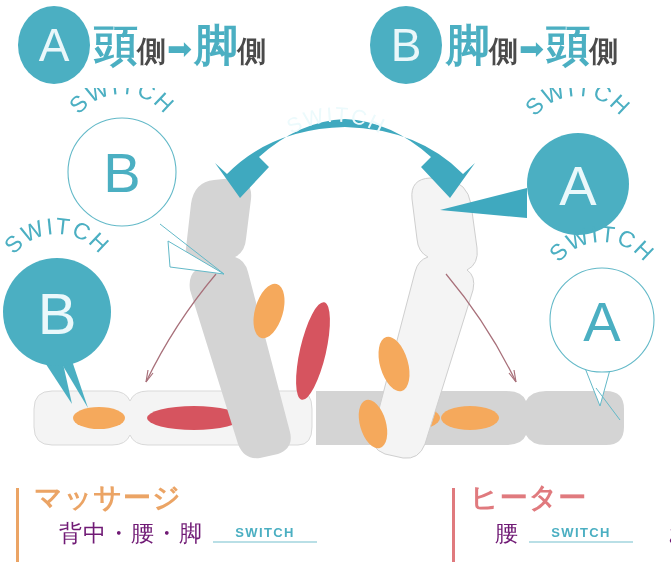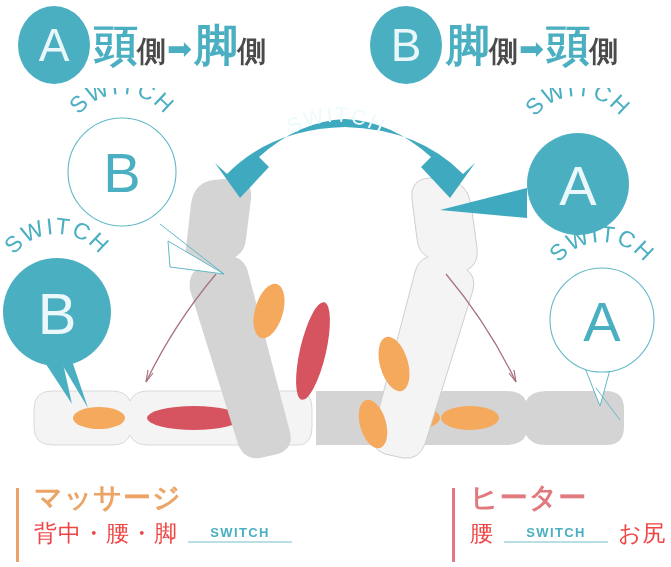--- a/index.html
+++ b/index.html
@@ -66,23 +66,24 @@
     position:absolute; left:18px; top:2px;
     font-size:28px; font-weight:bold; line-height:1;
     font-family:Liberation Serif, serif;
     letter-spacing:1px;
   }
   .legend-row{
     position:absolute; left:18px; top:36px;
     display:flex; align-items:center; white-space:nowrap;
   }
   .legend-item{
-    font-size:23px; color:#ef4444; font-weight:500;
+    font-size:23px; color:#701a75; font-weight:500;
     font-family:"DejaVu Sans", sans-serif;
     letter-spacing:1px;
+    margin-left:25px;
   }
   .legend-switch{
     position:relative;
     margin:0 10px;
     width:104px; height:22px;
   }
   .legend-switch .lsline{
     position:absolute; left:0; bottom:2px; width:104px; height:1.6px;
     background:#b9dfe6;
   }

